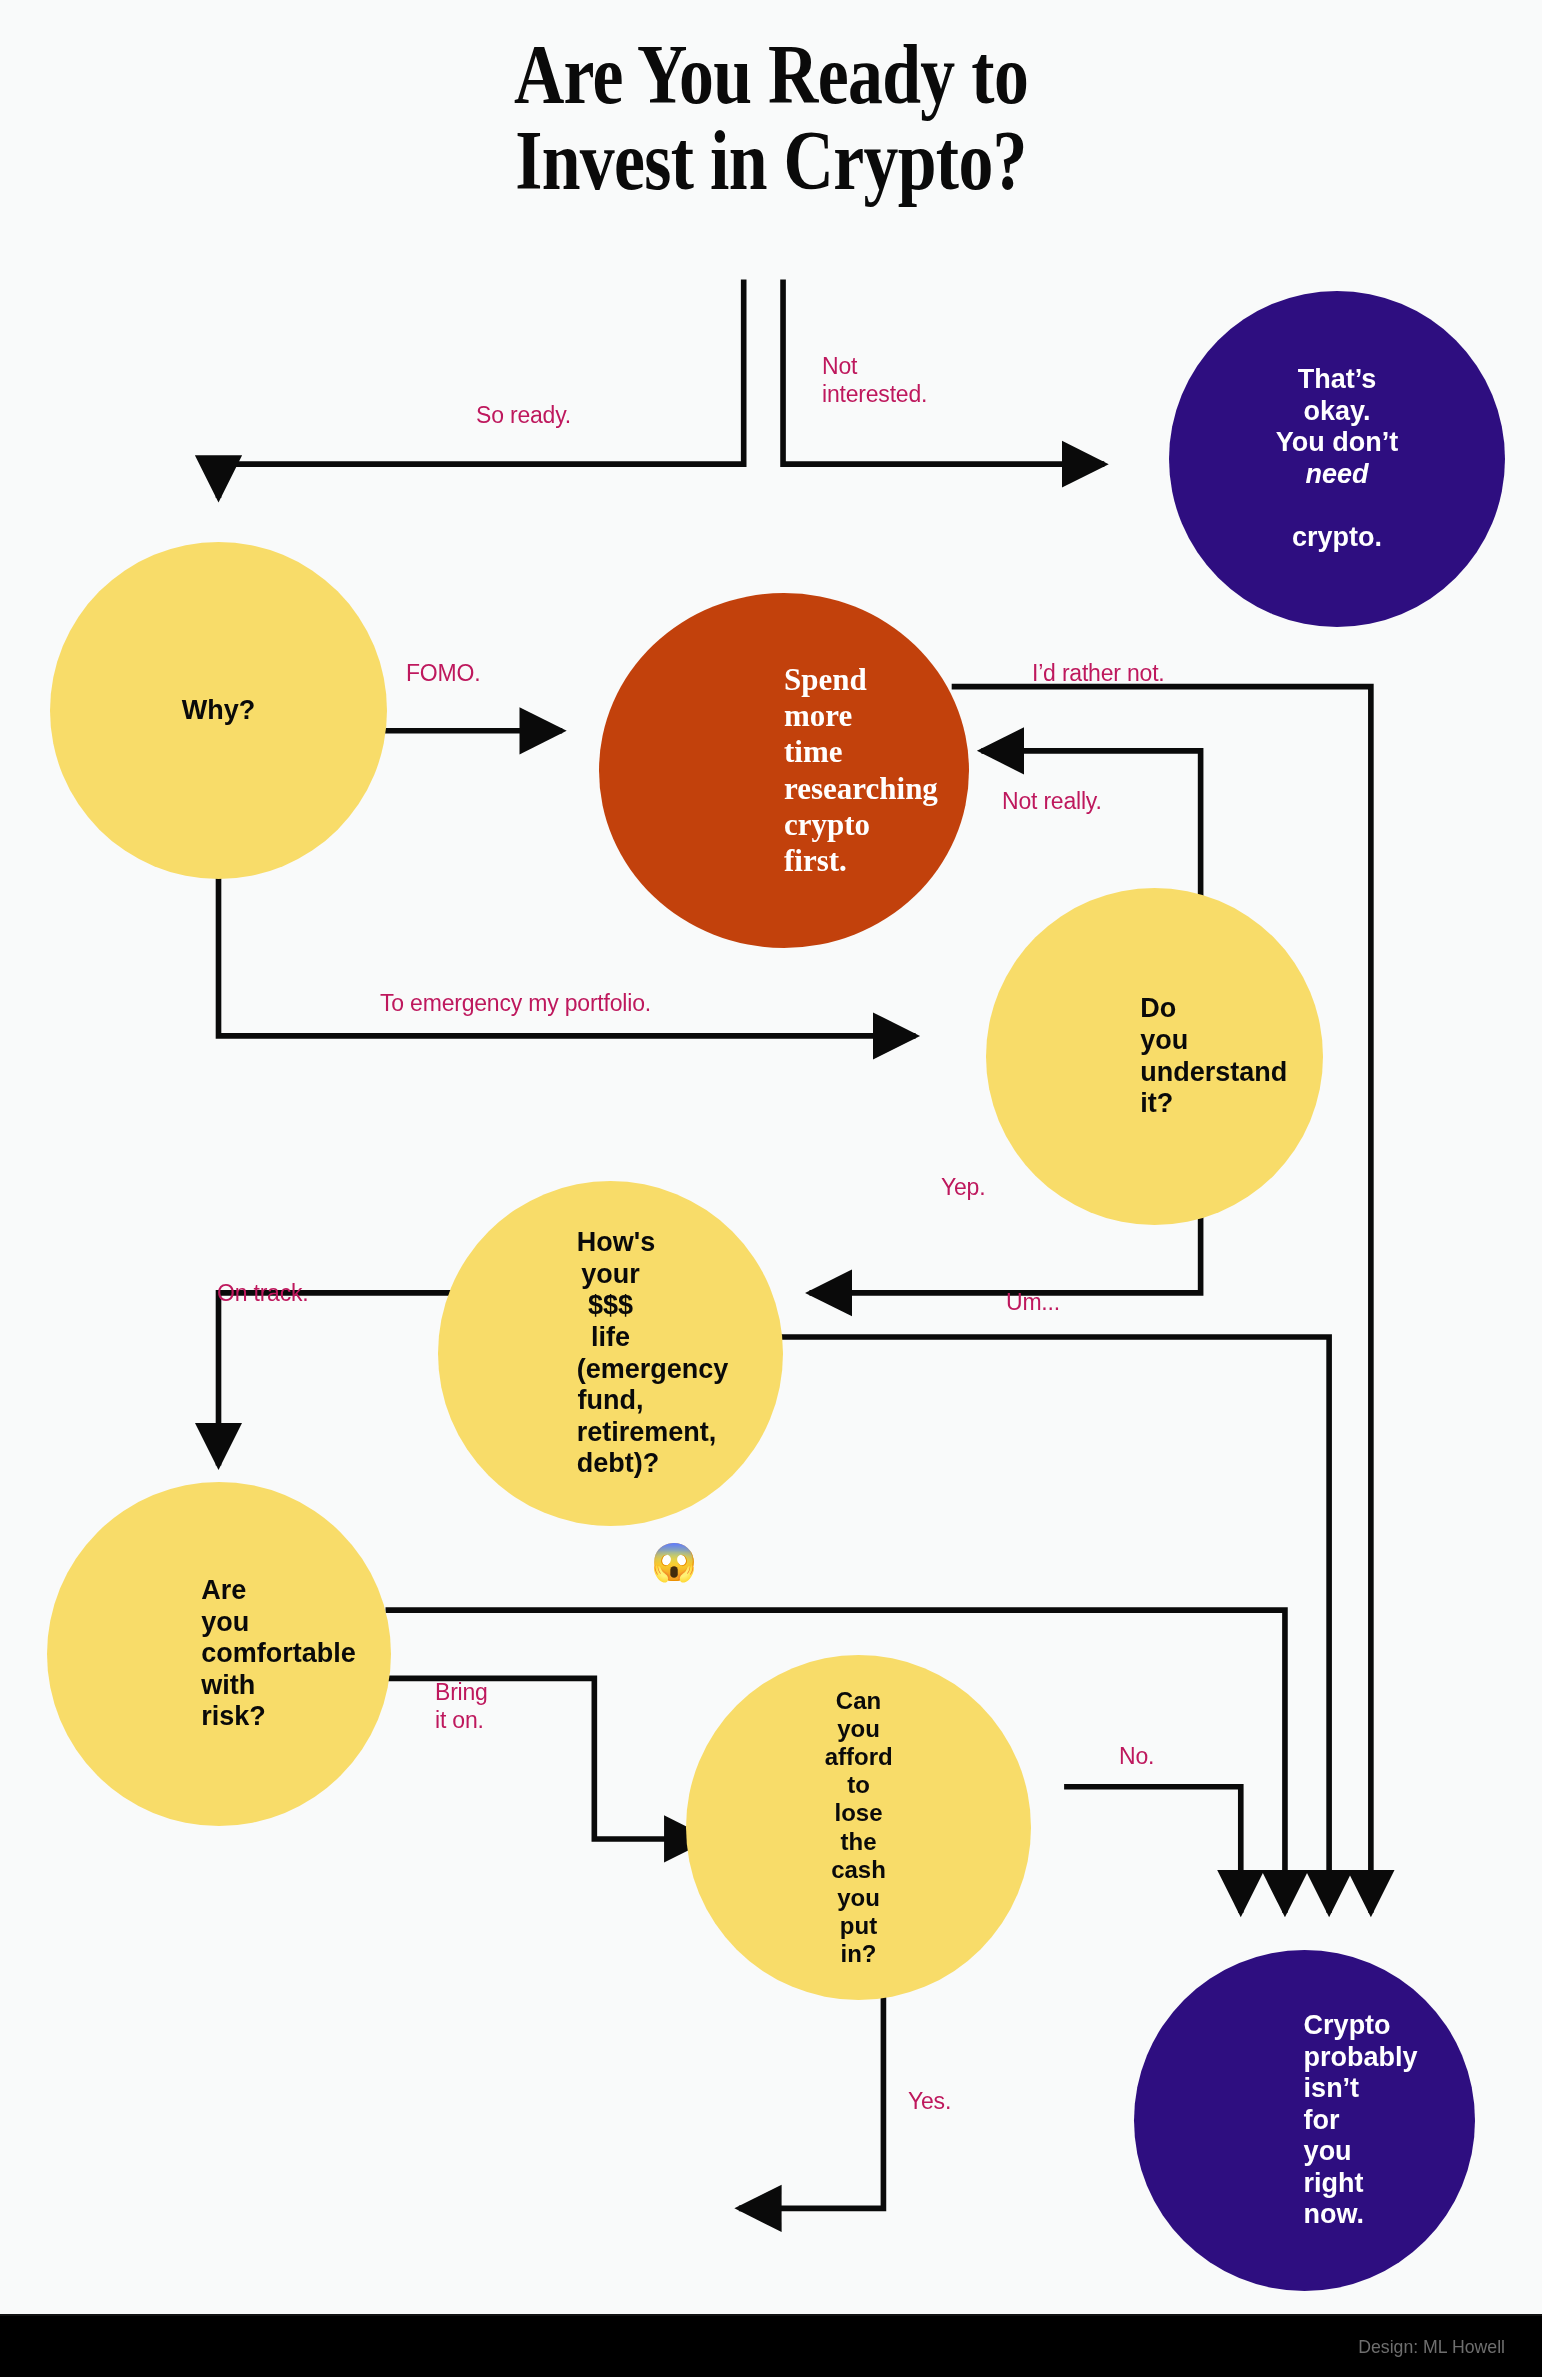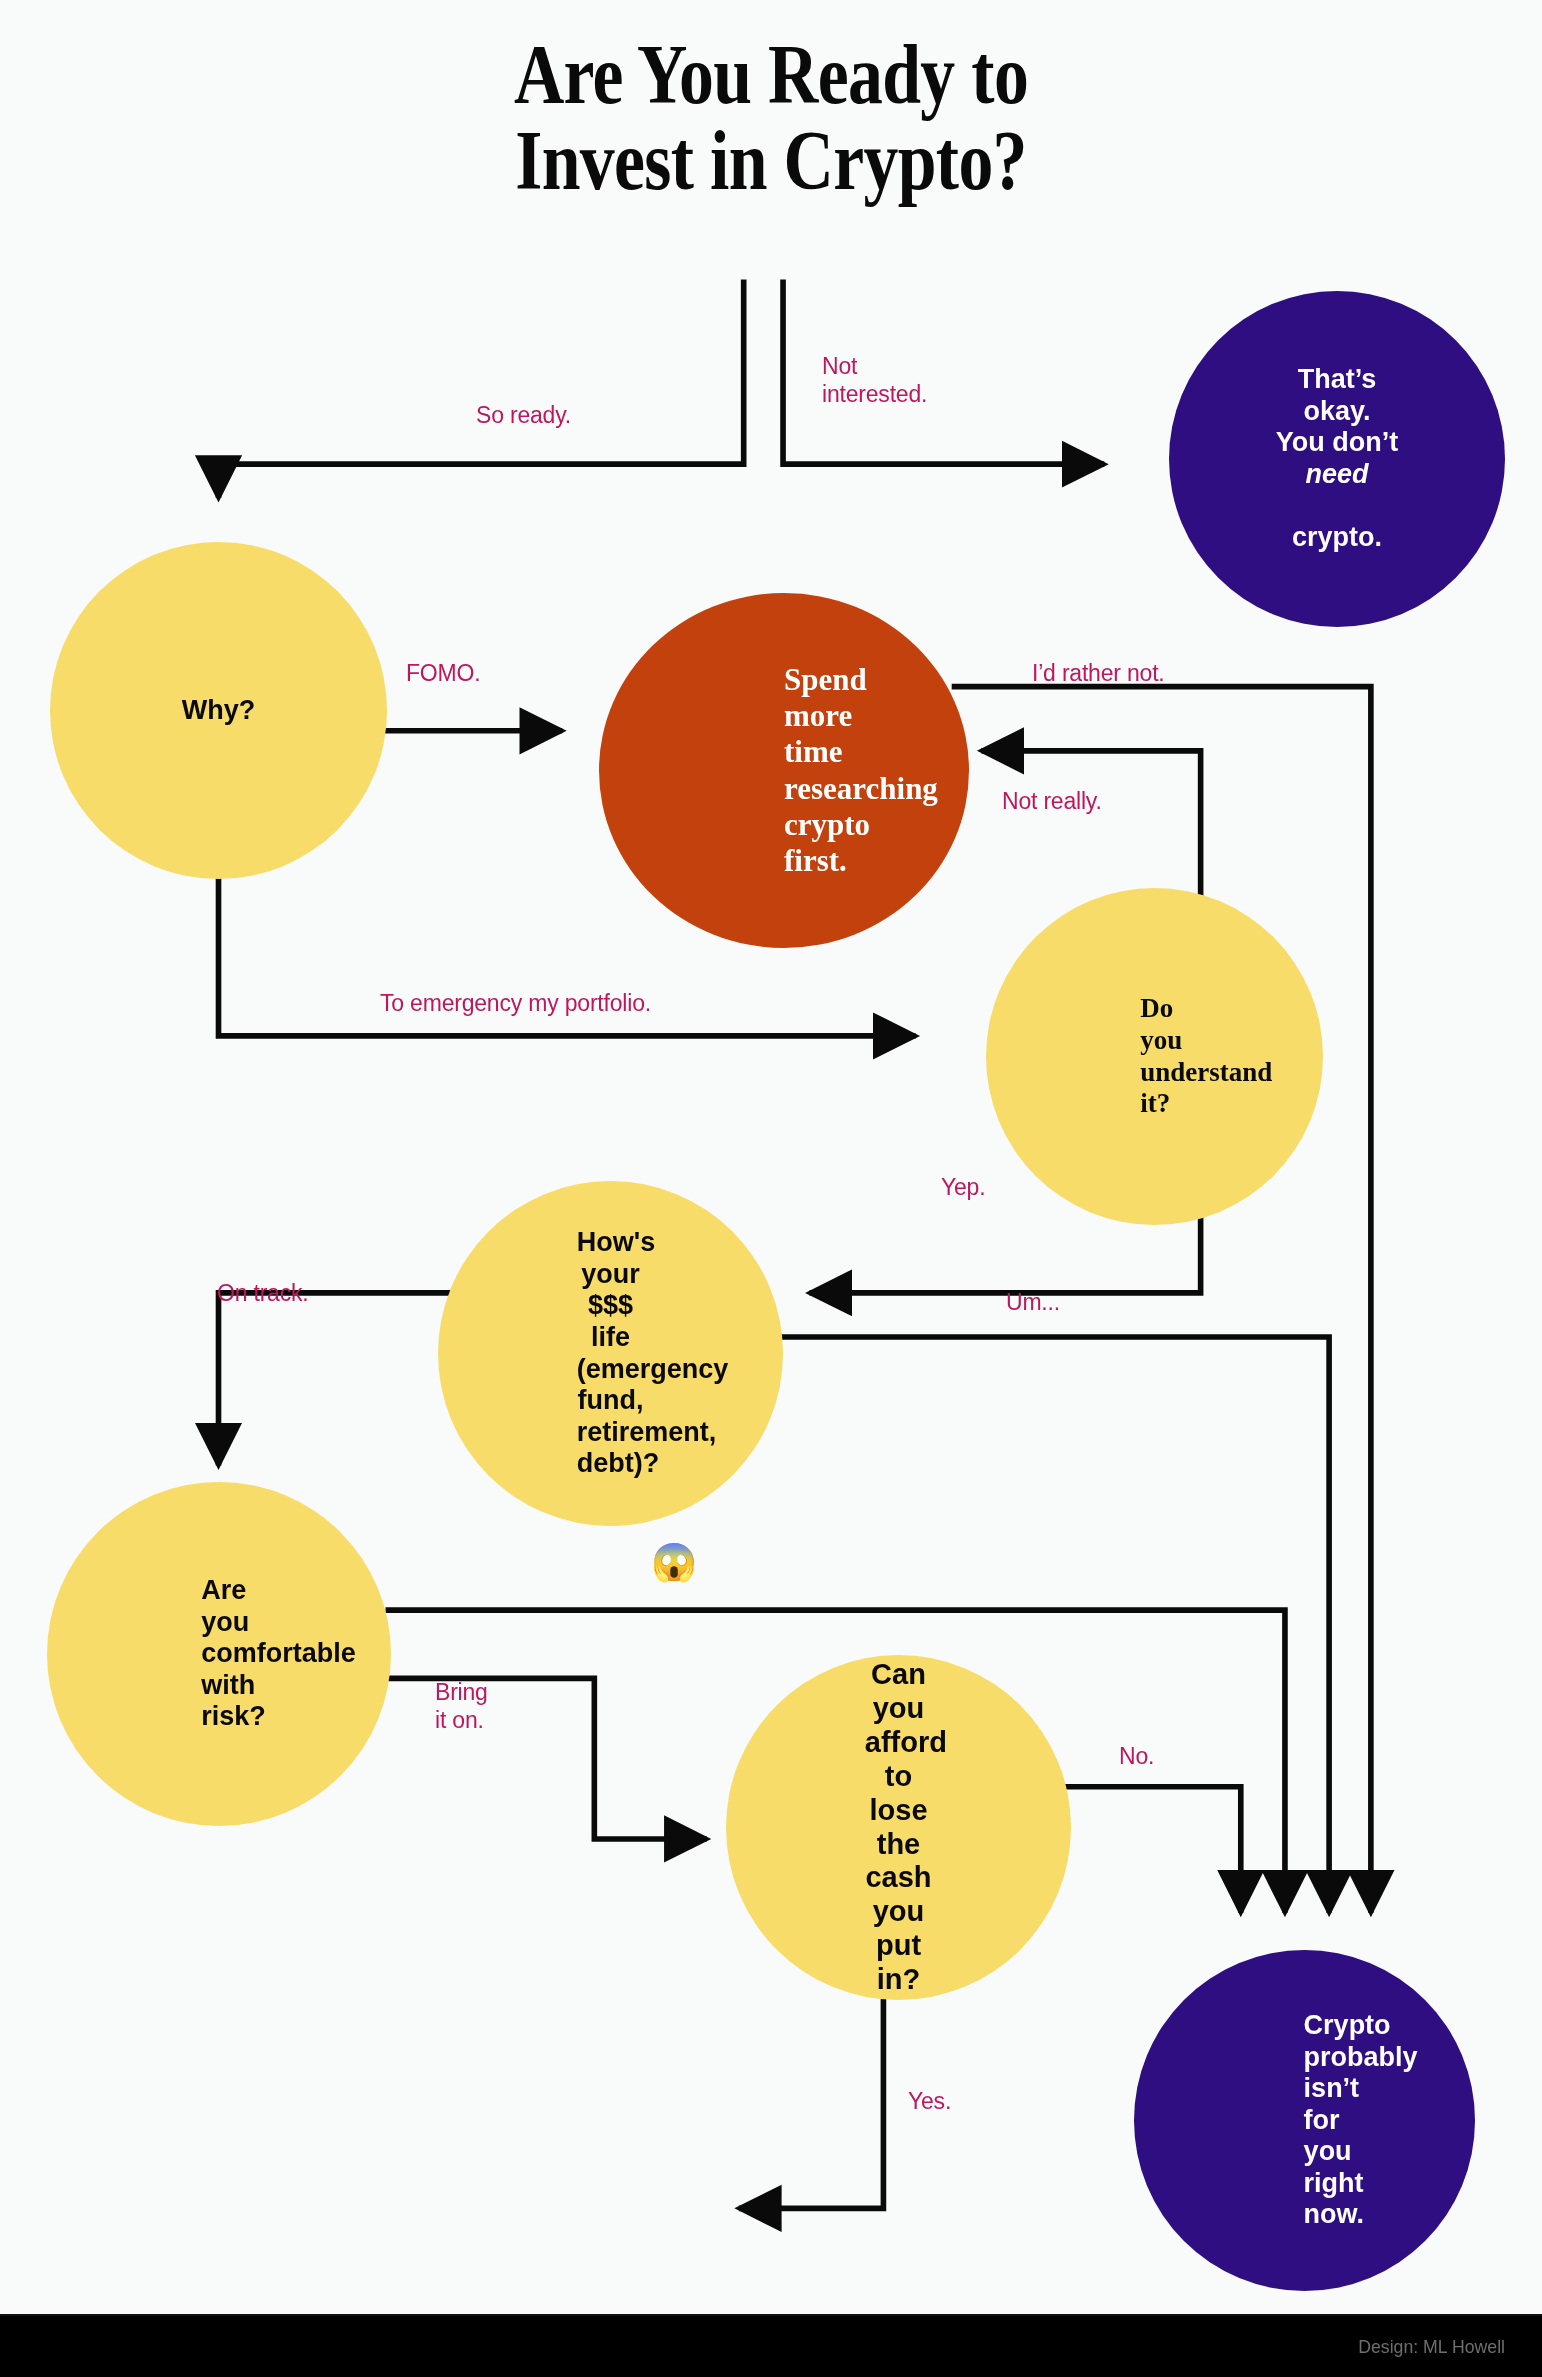--- a/index.html
+++ b/index.html
@@ -126,33 +126,33 @@
   </div>
 
   <div class="node" style="left:50px;top:542px;width:337px;height:337px;background:#F8DC69;color:#0A0A0A;font-size:27px;text-align:center;">
     <span>Why?</span>
   </div>
 
   <div class="node" style="left:599px;top:593px;width:355px;height:355px;background:#c2410c;color:#fff;font-size:31px;padding:0 12%;font-family:Liberation Serif, serif;">
     <span>Spend more time researching crypto first.</span>
   </div>
 
-  <div class="node" style="left:986px;top:888px;width:337px;height:337px;background:#F8DC69;color:#0A0A0A;font-size:27px;padding:0 10%;font-family:Liberation Serif, serif;">
+  <div class="node" style="left:986px;top:888px;width:337px;height:337px;background:#F8DC69;color:#0A0A0A;font-size:27px;padding:0 10%;">
     <span>Do you understand it?</span>
   </div>
 
   <div class="node" style="left:438px;top:1181px;width:345px;height:345px;background:#F8DC69;color:#0A0A0A;font-size:27px;padding:0 9%;">
     <span>How's your $$$ life (emergency fund, retirement, debt)?</span>
   </div>
 
   <div class="node" style="left:47px;top:1482px;width:344px;height:344px;background:#F8DC69;color:#0A0A0A;font-size:27px;padding:0 10%;">
     <span>Are you comfortable with risk?</span>
   </div>
 
-  <div class="node" style="left:726px;top:1655px;width:345px;height:345px;background:#F8DC69;color:#0A0A0A;font-size:29px;padding:0 9%;">
+  <div class="node" style="left:686px;top:1655px;width:345px;height:345px;background:#F8DC69;color:#0A0A0A;font-size:24px;padding:0 9%;">
     <span>Can you afford to lose the cash you put in?</span>
   </div>
 
 
   <div class="node" style="left:1134px;top:1950px;width:341px;height:341px;background:#2E0E80;color:#fff;font-size:27px;padding:0 11%;">
     <span>Crypto probably isn’t for you right now.</span>
   </div>
 
   <div class="lbl" style="left:476px;top:402px;">So ready.</div>
 

